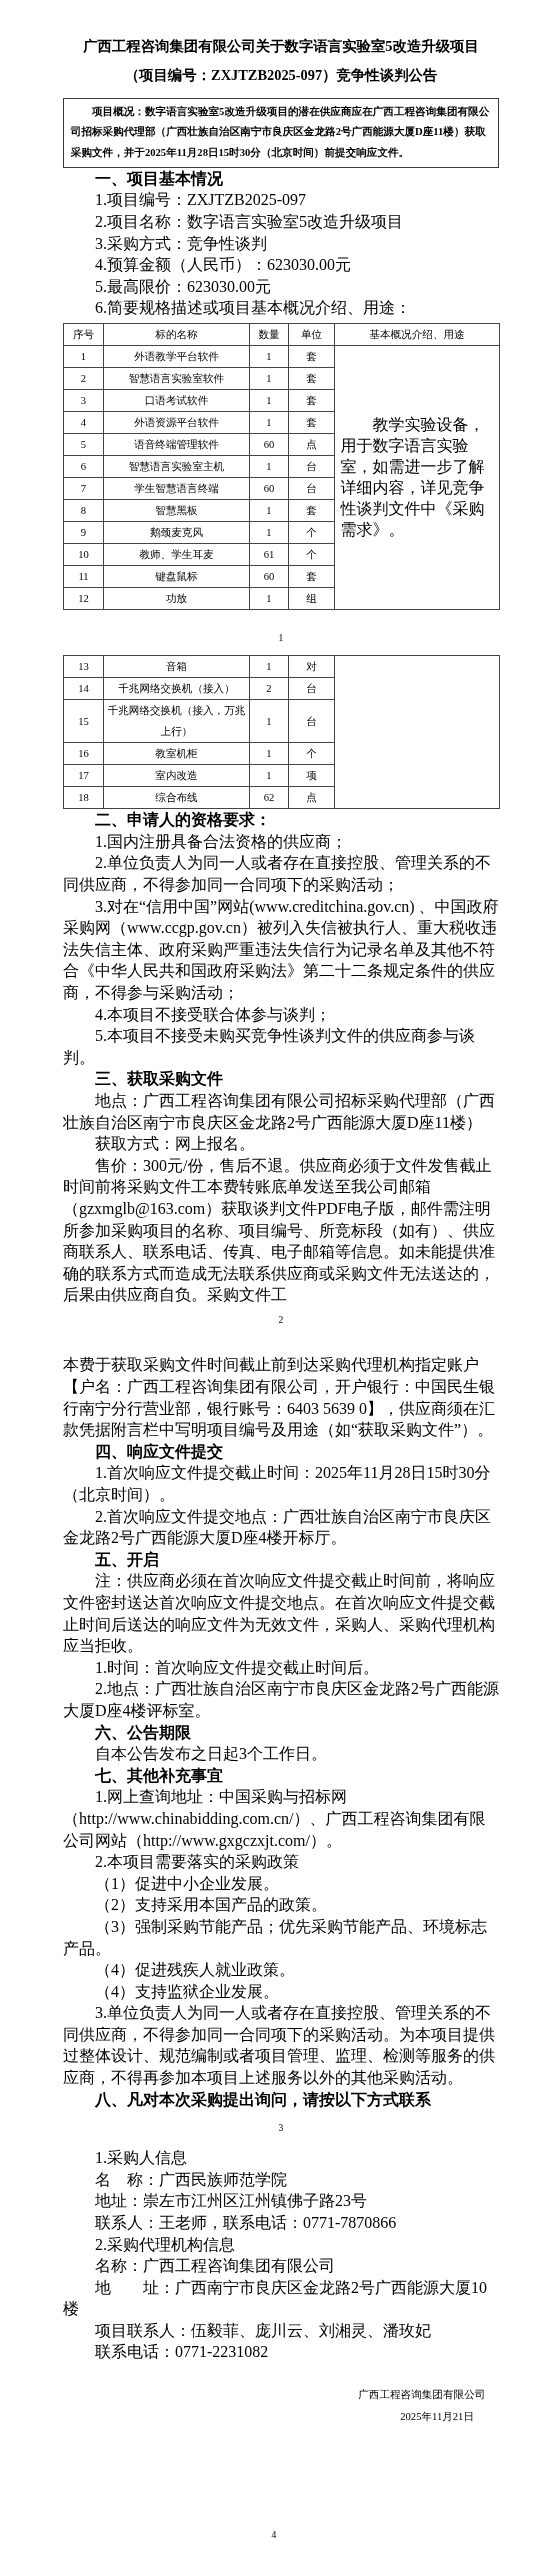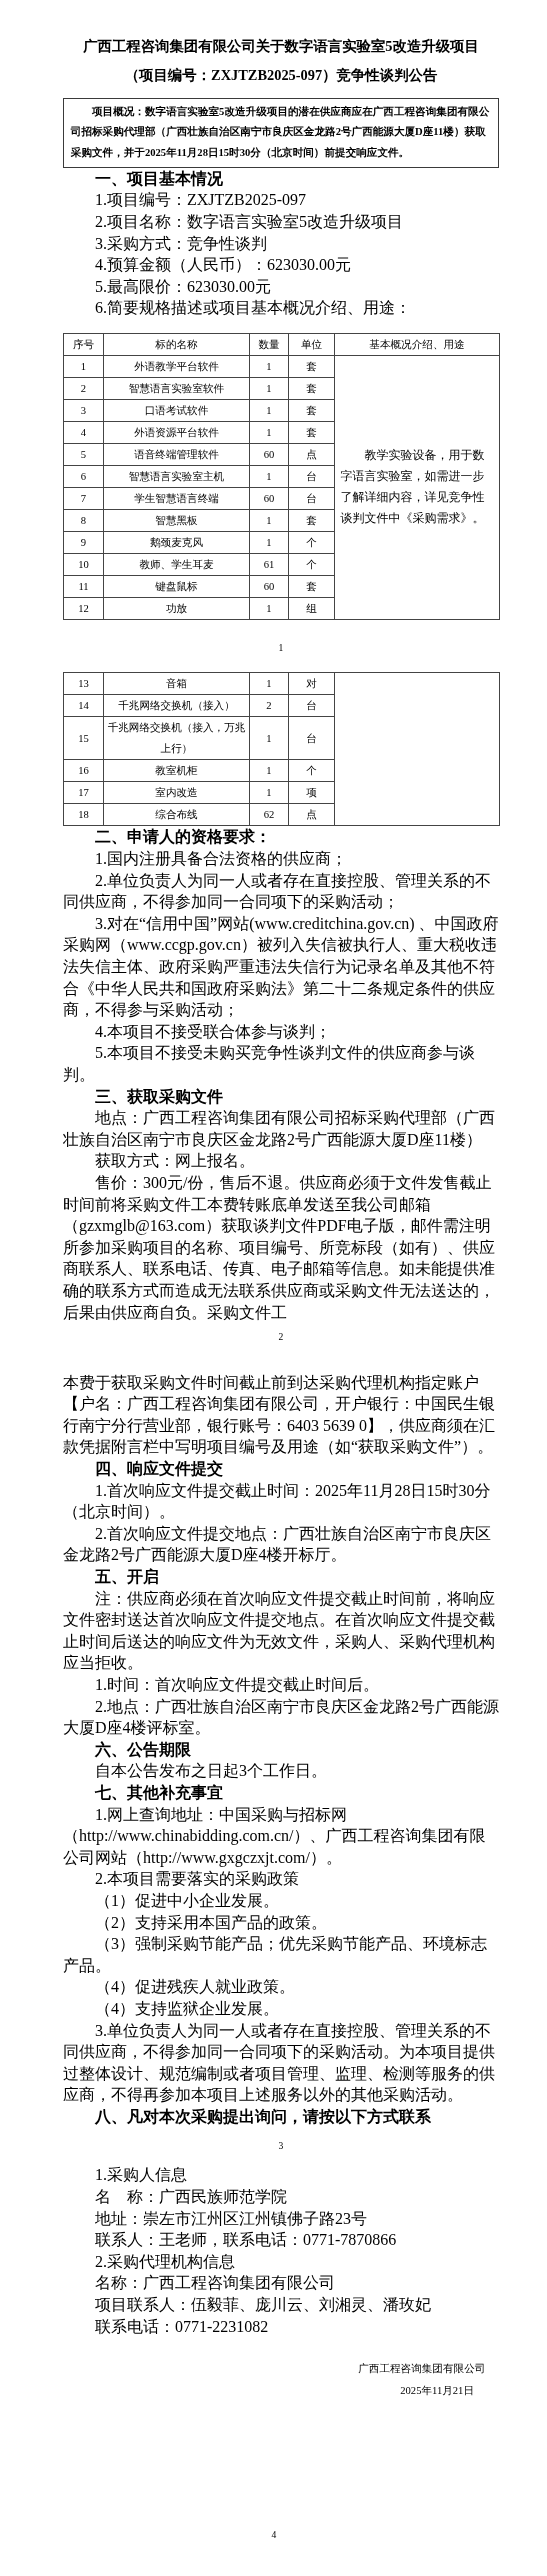--- a/index.html
+++ b/index.html
@@ -20,30 +20,30 @@
   }
   .box p {
     margin:0; font-size:10.6px; font-weight:bold;
     line-height:20.5px; text-indent:2em;
   }
   .p { margin:0; font-size:16px; line-height:21.6px; text-indent:2em; }
   .h { font-weight:bold; }
   .cont { text-indent:0;margin-top:24px; }
   .doc-table {
     border-collapse:collapse; width:100%; table-layout:fixed;
-    margin-top:14px;
+    margin-top:4px;
   }
   .doc-table th, .doc-table td {
     border:0.7px solid #444; font-size:10.6px; font-weight:normal;
     text-align:center; padding:0; line-height:21px;
     overflow:hidden;
   }
   .doc-table td.desc {
     text-align:left; text-indent:2em; padding:0 5.5px;
-    font-size:12px; line-height:21px;
+    font-size:16px; line-height:21px;
   }
   .t2 { border-top:1.4px solid #b0b0b0;border-radius:32px; }
   .pgnum { text-align:center; font-size:9.6px; line-height:20.5px; margin:0; }
   .pg1 { margin-top:18px; margin-bottom:6.8px; }
   .pg2 { margin-top:4.1px; margin-bottom:4.1px; }
   .pg3 { margin-top:8.2px; margin-bottom:8.2px; }
   .pg4 { position:absolute; left:0; top:2525px; width:100%; }
   .sign { margin-top:20.5px; text-align:right; }
   .sign p { margin:0; font-size:10.6px; line-height:22.6px; }
   .sign .company { padding-right:13.7px; }
@@ -258,20 +258,21 @@
   <p class="p h">八、凡对本次采购提出询问，请按以下方式联系</p>
 
   <p class="pgnum pg3">3</p>
 
   <p class="p">1.采购人信息</p>
   <p class="p">名　称：广西民族师范学院</p>
   <p class="p">地址：崇左市江州区江州镇佛子路23号</p>
   <p class="p">联系人：王老师，联系电话：0771-7870866</p>
   <p class="p">2.采购代理机构信息</p>
   <p class="p">名称：广西工程咨询集团有限公司</p>
+  <p class="p">地　　址：广西南宁市良庆区金龙路2号广西能源大厦10楼</p>
   <p class="p">项目联系人：伍毅菲、庞川云、刘湘灵、潘玫妃</p>
   <p class="p">联系电话：0771-2231082</p>
 
   <div class="sign">
     <p class="company">广西工程咨询集团有限公司</p>
     <p class="date">2025年11月21日</p>
   </div>
 
 </div>
 

